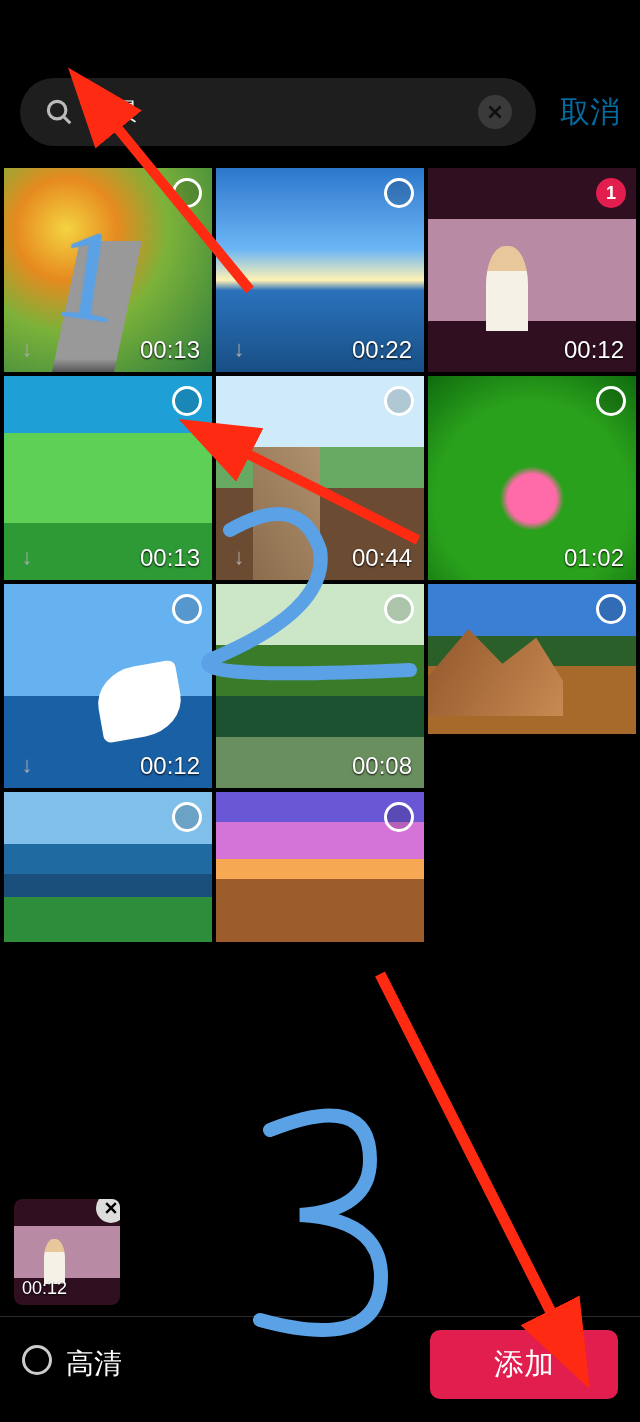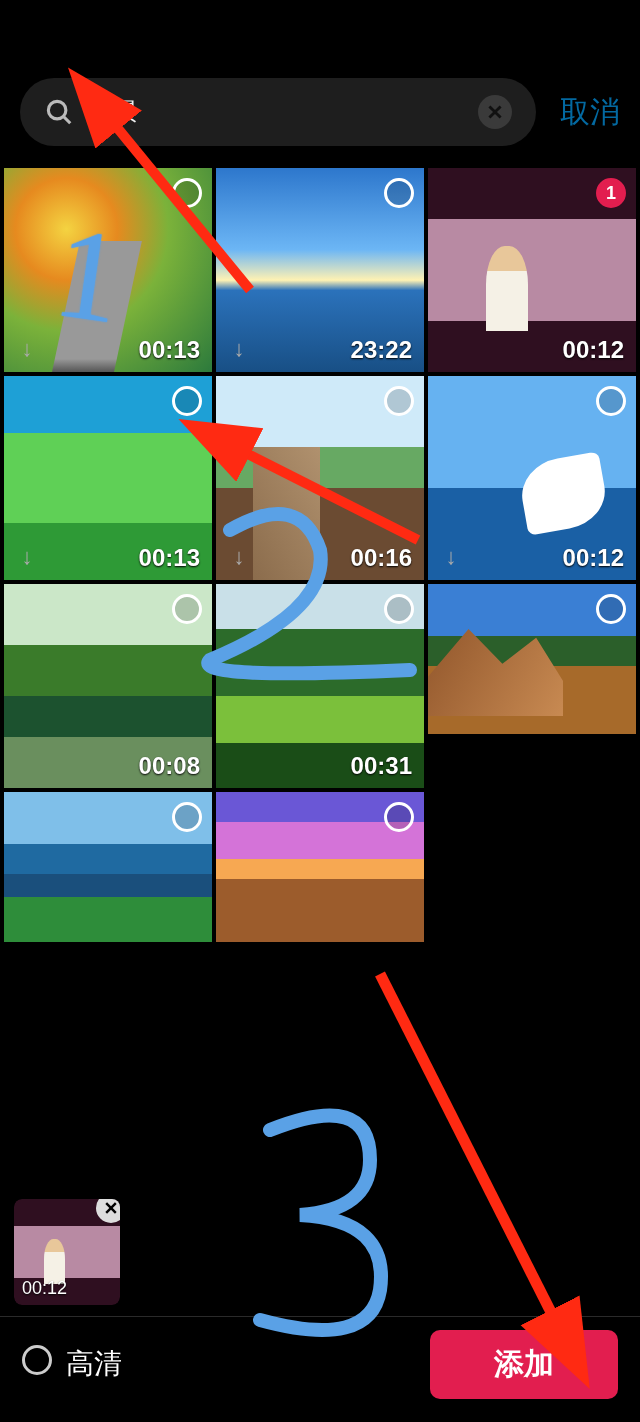--- a/index.html
+++ b/index.html
@@ -95,37 +95,37 @@
     background: rgba(0,0,0,0.15);
   }
   .sel-circle.filled { background:#e21e4f; border-color:#e21e4f; font-size:18px; font-weight:600; display:flex;align-items:center;justify-content:center;}
   .dl-icon {
     position:absolute; left:10px; bottom:10px;
     width:26px; height:26px; display:flex;align-items:center;justify-content:center;
     color:#aaa; font-size:22px;
   }
   .duration {
     position:absolute; right:12px; bottom:8px;
-    font-size:24px; text-shadow:0 1px 2px #000; font-weight:700;
+    font-size:24px; text-shadow:0 1px 2px #000; font-weight:400;
   }
 
   
   .tray { position:absolute; left:0; right:0; top:1192px; height:120px; display:flex; align-items:center; padding:0 14px; gap:12px; }
   .tray-item { position:relative; width:106px; height:106px; border-radius:8px; overflow:hidden; }
   .tray-item .thumb { border-radius:8px; }
   .tray-item .dur-mini { position:absolute; left:8px; bottom:6px; font-size:18px; font-weight:500; text-shadow:0 1px 2px #000;}
   .tray-remove { position:absolute; right:-6px; top:-6px; width:30px; height:30px; border-radius:50%; background:#ddd; color:#000; font-size:18px; display:flex;align-items:center;justify-content:center; font-weight:bold;}
 
   .divider { position:absolute; left:0; right:0; top:1316px; height:1px; background:#2a2a2a; }
 
   
   .bottom { position:absolute; left:0; right:0; bottom:18px; height:80px; display:flex; align-items:center; justify-content:space-between; padding:0 22px;}
   .hd { display:flex; align-items:flex-start; gap:14px; font-size:28px; }
   .hd .circ { width:30px; height:30px; border:3px solid #ccc; border-radius:50%; }
-  .add-btn { background:#e21e4f; color:#fff; font-size:30px; font-weight:700; border-radius:10px; padding:14px 64px;margin-left:12px; }
+  .add-btn { background:#e21e4f; color:#fff; font-size:30px; font-weight:400; border-radius:10px; padding:14px 64px;margin-left:12px; }
 
   
   .anno { position:absolute; pointer-events:none; }
   .num-stroke { font-size:130px; font-weight:400; color:#5aa1e6; font-family:"Segoe Script","Comic Sans MS",cursive; text-shadow:0 0 2px #5aa1e6;}
   svg.arrow { position:absolute; overflow:visible; }
 </style>
 </head>
 <body>
 
 <div class="search-row">
@@ -152,64 +152,64 @@
     <div class="sel-circle"></div>
     <div class="dl-icon">↓</div>
     <div class="duration">00:13</div>
   </div>
 
 
   <div class="cell">
     <div class="thumb t2"></div>
     <div class="sel-circle"></div>
     <div class="dl-icon">↓</div>
-    <div class="duration">23:22</div>
+    <div class="duration">00:22</div>
   </div>
 
   <div class="cell selected">
     <div class="thumb t3"></div>
     <div class="sel-circle filled">1</div>
     <div class="duration">00:12</div>
   </div>
 
   <div class="cell">
     <div class="thumb t4"></div>
     <div class="sel-circle"></div>
     <div class="dl-icon">↓</div>
     <div class="duration">00:13</div>
   </div>
 
   <div class="cell">
     <div class="thumb t5"></div>
     <div class="sel-circle"></div>
     <div class="dl-icon">↓</div>
-    <div class="duration">00:16</div>
-  </div>
-
-
+    <div class="duration">00:44</div>
+  </div>
+
+
+  <div class="cell">
+    <div class="thumb t7"></div>
+    <div class="sel-circle"></div>
+    <div class="duration">01:02</div>
+  </div>
 
   <div class="cell">
     <div class="thumb t8"></div>
     <div class="sel-circle"></div>
     <div class="dl-icon">↓</div>
     <div class="duration">00:12</div>
   </div>
 
 
   <div class="cell">
     <div class="thumb t10"></div>
     <div class="sel-circle"></div>
     <div class="duration">00:08</div>
   </div>
 
-  <div class="cell">
-    <div class="thumb t11"></div>
-    <div class="sel-circle"></div>
-    <div class="duration">00:31</div>
-  </div>
 
   <div class="cell" style="height:150px">
     <div class="thumb t12"></div>
     <div class="sel-circle"></div>
   </div>
   <div class="cell" style="height:150px">
     <div class="thumb t13"></div>
     <div class="sel-circle"></div>
   </div>
   <div class="cell" style="height:150px">

